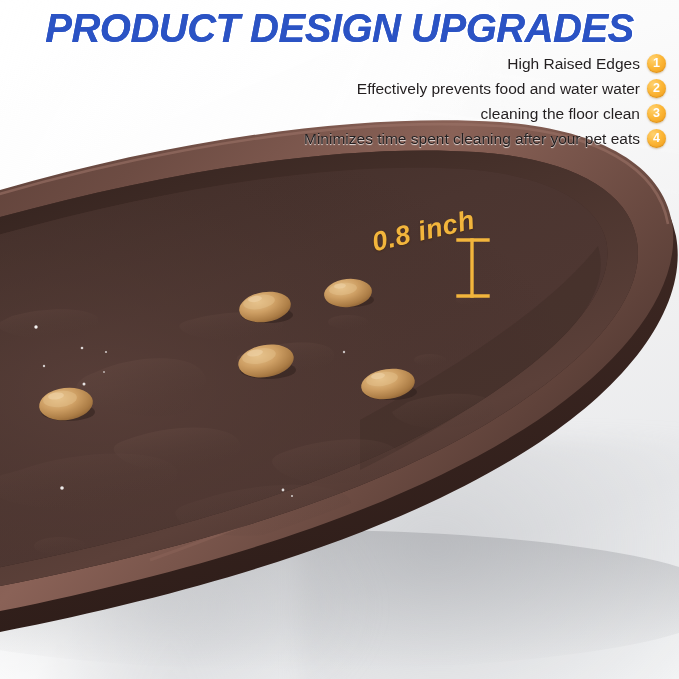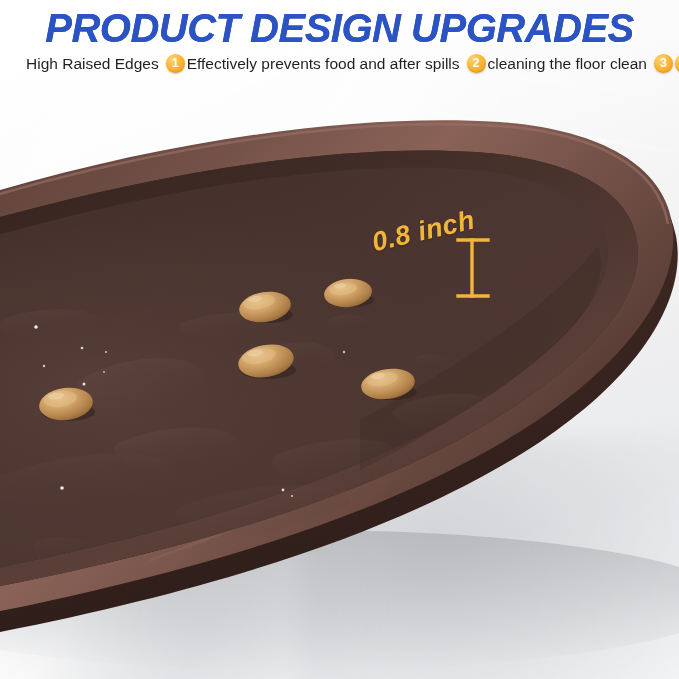--- a/index.html
+++ b/index.html
@@ -49,21 +49,21 @@
   }
   .headline-fill{
     position:absolute;left:0;top:6px;width:679px;text-align:center;
     font-size:40px;font-weight:bold;font-style:italic;letter-spacing:-.5px;
     color:#2b53c4;white-space:nowrap;
   }
 
   
   .features{
     position:absolute;right:13px;top:52px;width:640px;
-    display:flex;flex-direction:row;align-items:flex-end;gap:2px;
+    display:flex;flex-direction:column;align-items:flex-end;gap:2px;
   }
   .feature-row{
     display:flex;align-items:center;justify-content:flex-end;gap:7px;height:23px;
   }
   .feature-text{
     font-size:15.5px;color:#231f20;white-space:nowrap;
     text-shadow:0 1px 1px rgba(255,255,255,.85);
   }
   .badge{
     width:19px;height:19px;border-radius:50%;flex:none;
@@ -310,28 +310,29 @@
   <div class="headline-fill">PRODUCT DESIGN UPGRADES</div>
 
   <div class="features">
 
     <div class="feature-row">
       <span class="feature-text">High Raised Edges</span>
       <span class="badge">1</span>
     </div>
 
     <div class="feature-row">
-      <span class="feature-text">Effectively prevents food and after spills</span>
+      <span class="feature-text">Effectively prevents food and water water</span>
       <span class="badge">2</span>
     </div>
 
     <div class="feature-row">
       <span class="feature-text">cleaning the floor clean</span>
       <span class="badge">3</span>
     </div>
 
     <div class="feature-row">
+      <span class="feature-text">Minimizes time spent cleaning after your pet eats</span>
       <span class="badge">4</span>
     </div>
 
   </div>
 
 </div>
 
 </body></html>

